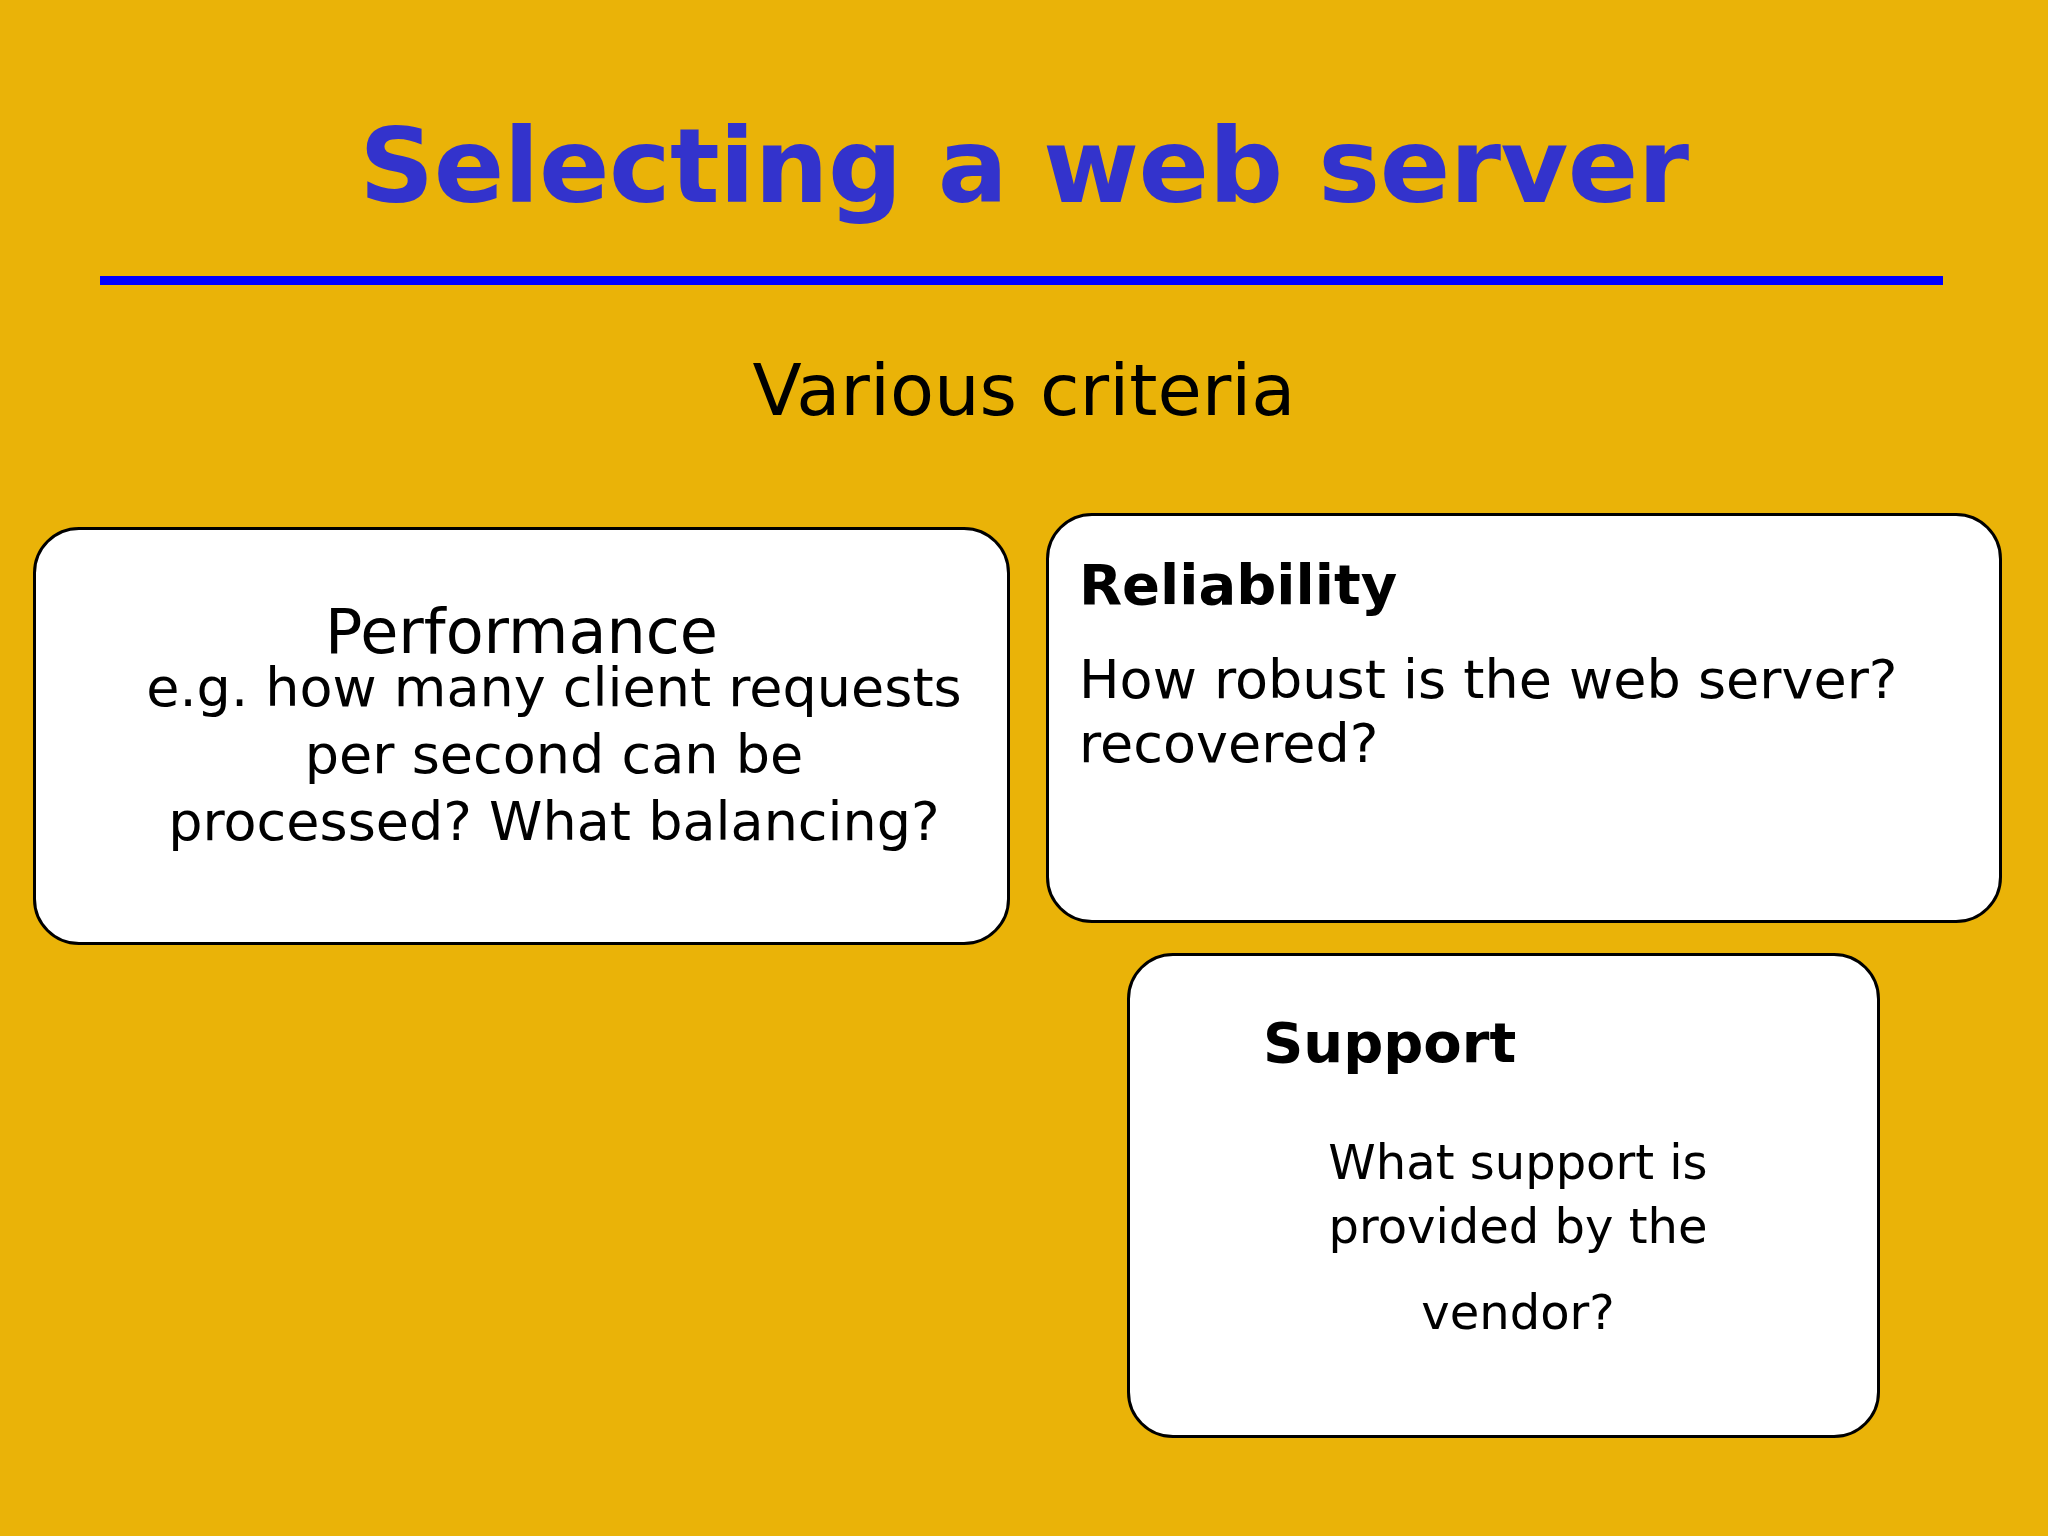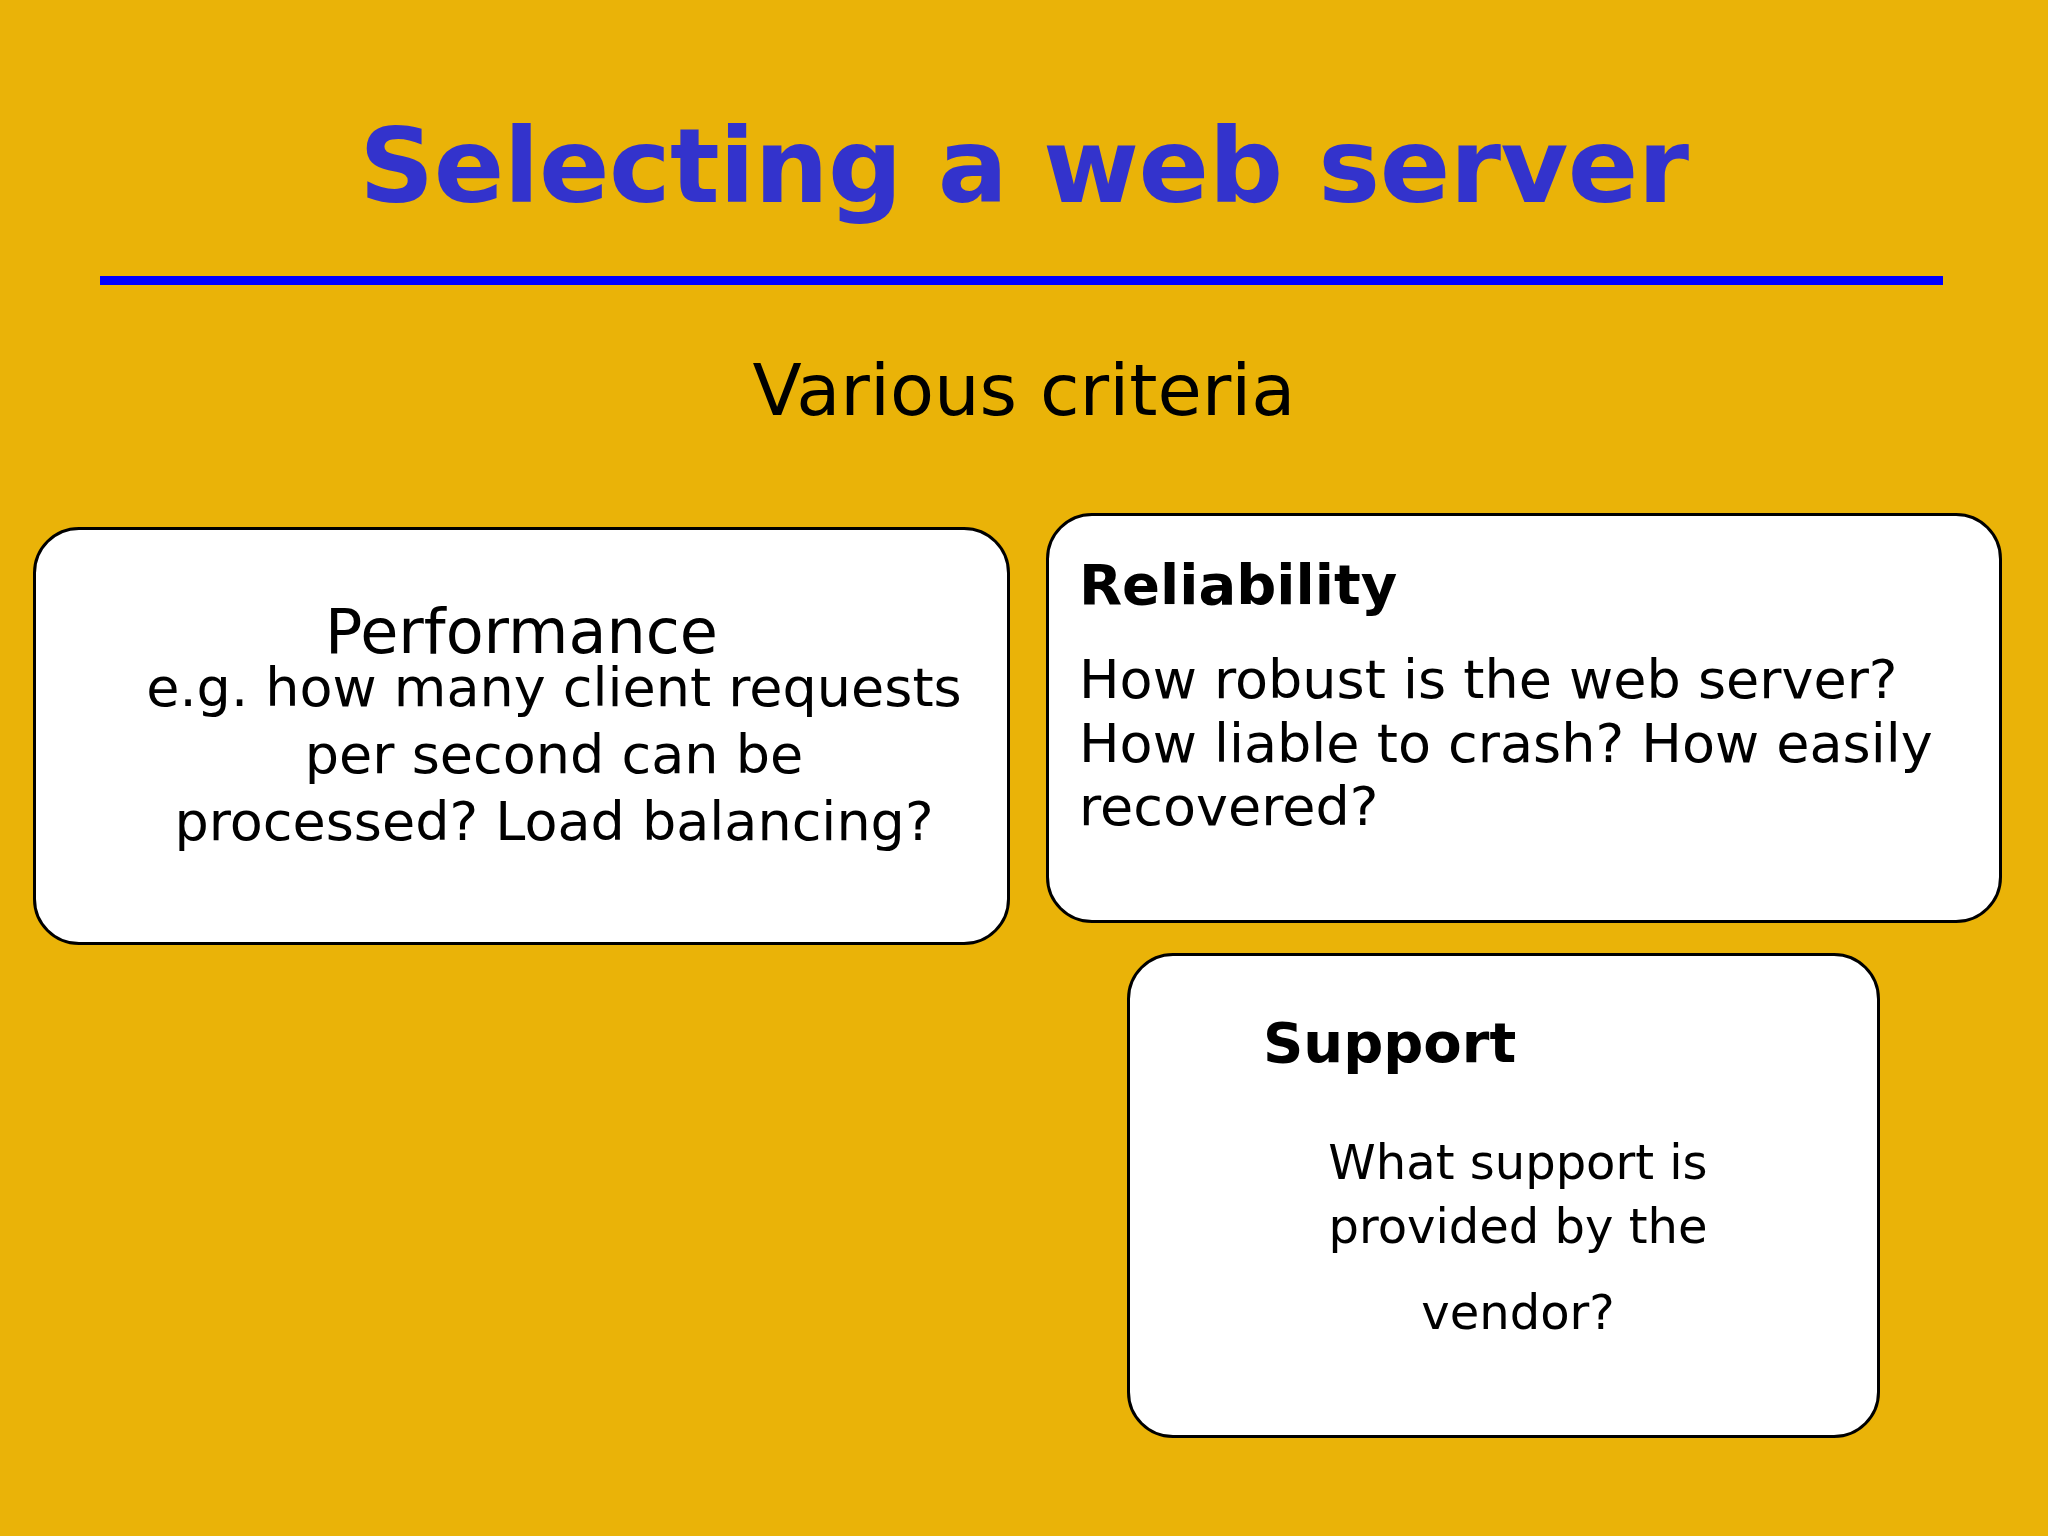--- a/index.html
+++ b/index.html
@@ -194,29 +194,28 @@
 
   <div class="title-rule"></div>
 
   <div class="subtitle">Various criteria</div>
 
   <div class="card" id="card-performance">
     <div class="card-title">Performance</div>
     <div class="card-body">
       <span class="body-line">e.g. how many client requests</span>
       <span class="body-line">per second can be</span>
-      <span class="body-line">processed? Load balancing?</span>
+      <span class="body-line">processed? What balancing?</span>
     </div>
   </div>
 
   <div class="card" id="card-reliability">
     <div class="card-title">Reliability</div>
     <div class="card-body">
       <span class="body-line">How robust is the web server?</span>
-      <span class="body-line">How liable to crash? How easily</span>
       <span class="body-line">recovered?</span>
     </div>
   </div>
 
 
   <div class="card" id="card-support">
     <div class="card-title">Support</div>
     <div class="card-body">
       <span class="body-line">What support is</span>
       <span class="body-line">provided by the</span>

